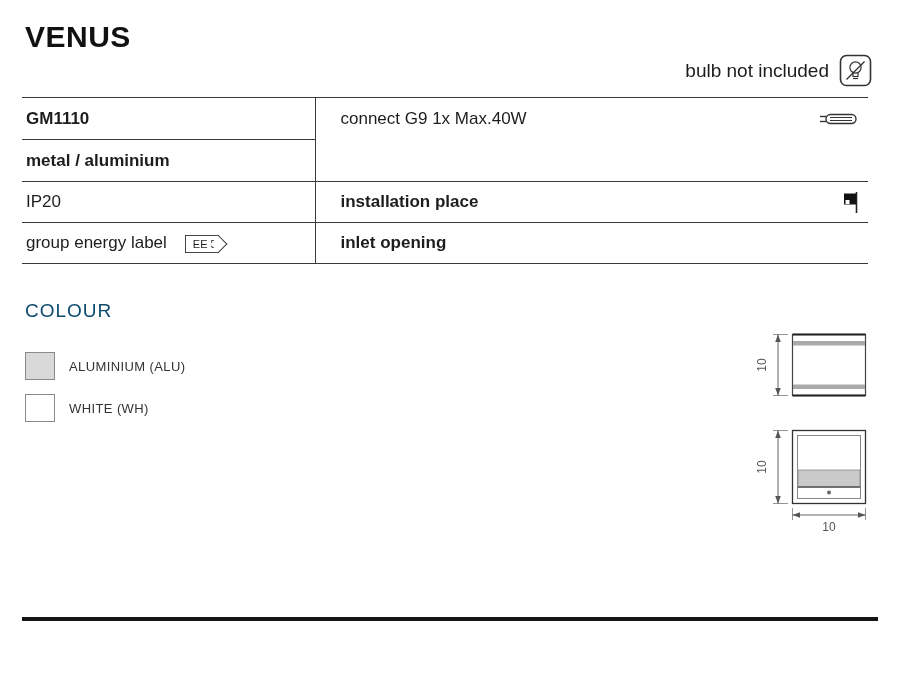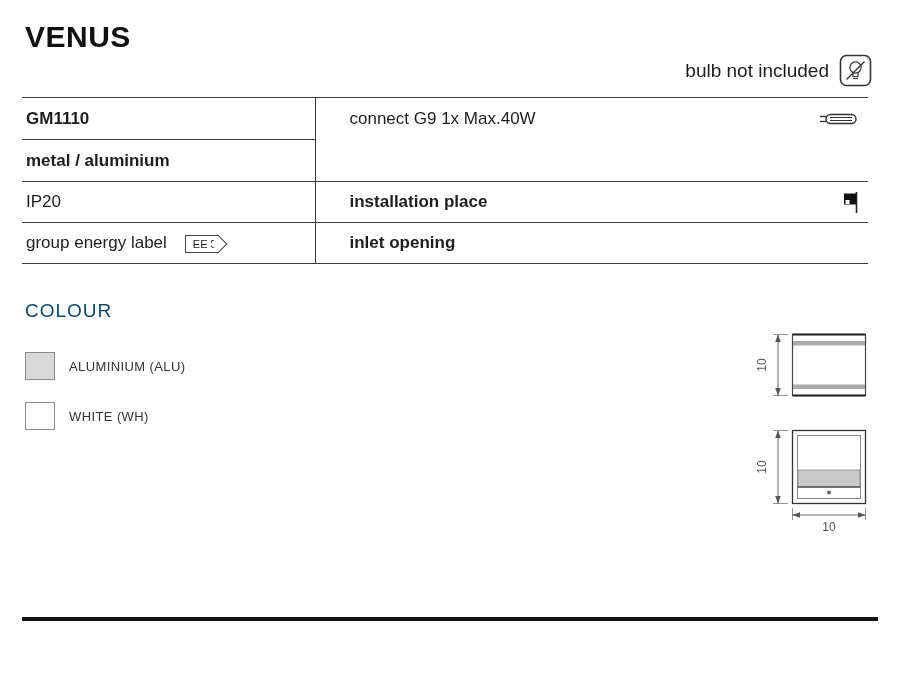--- a/index.html
+++ b/index.html
@@ -27,21 +27,21 @@
 
   
   .specs {
     position:absolute; left:22px; top:97px; width:846px;
     border-collapse:collapse; table-layout:fixed;
     font-size:17px; color:#1d1d1d;
   }
   .specs { border-top:1px solid #3a3a3a; border-bottom:1px solid #3a3a3a; }
   .specs td { vertical-align:middle; }
   .specs td.left  { padding-left:4px; border-right:1px solid #3a3a3a; }
-  .specs td.right { padding:0 8px 0 34px; }
+  .specs td.right { padding:0 8px 0 25px; }
   .specs td.bb { border-bottom:1px solid #3a3a3a; }
   .specs tr.bt td { border-top:1px solid #3a3a3a; }
   .specs td.h42 { height:42px;font-weight:bold; }
   .specs td.h40 { height:40px; }
   .specs td.rspan { vertical-align:top; }
   .cell-flex { height:42px; display:flex; align-items:center; justify-content:space-between; }
   .cell-flex.h40 { height:40px;font-weight:bold; }
   .row-icon { display:inline-flex; align-items:center; }
 
   .energy-tag {
@@ -60,21 +60,21 @@
 
   .colour-heading {
     position:absolute; left:25px; top:300px;
     font-size:19px; font-weight:normal; letter-spacing:1px; color:#0c4a6e;
   }
   .swatch-row {
     position:absolute; left:25px;
     display:flex; align-items:center; gap:14px;
   }
   .swatch-row.r1 { top:352px; }
-  .swatch-row.r2 { top:394px;margin-top:8px; }
+  .swatch-row.r2 { top:394px; }
   .swatch {
     width:30px; height:28px;
     border:1px solid #8a8a8a; display:inline-block;
   }
   .swatch-label { font-size:13px; letter-spacing:0.4px; color:#333; }
 
   .drawing { position:absolute; }
   .drawing.d1 { left:718px; top:333px; }
   .drawing.d2 { left:718px; top:428px; }
   .dim-text { font-size:12px; fill:#555; font-family:"Liberation Sans", sans-serif; }

